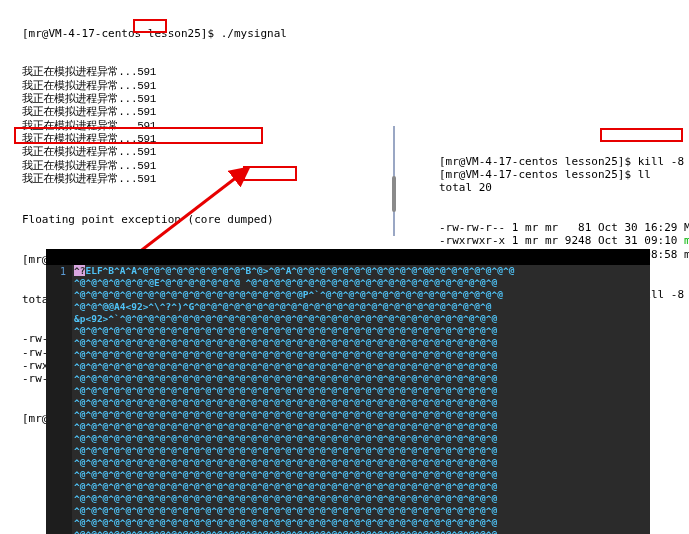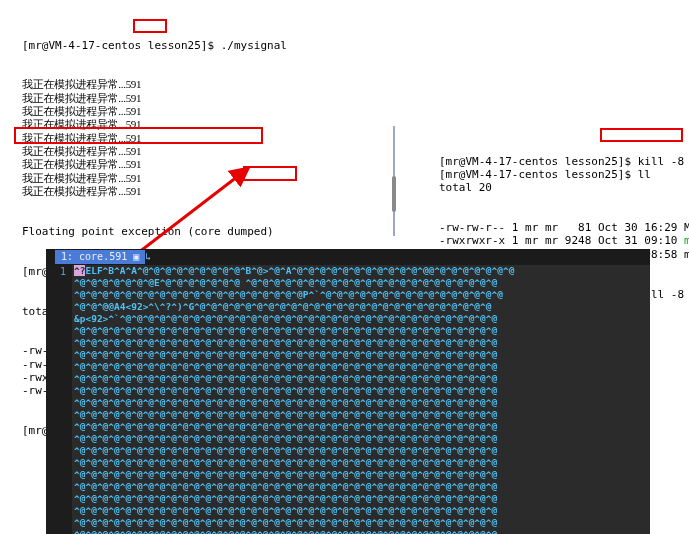--- a/index.html
+++ b/index.html
@@ -18,26 +18,26 @@
   
   #left-term {
     position: absolute;
     left: 0; top: 0;
     width: 390px; height: 236px;
     background: #ffffff;
     color: #000000;
     font-size: 11px;
     line-height: 13.3px;
     white-space: pre;
-    padding: 12px 0 0 22px;
+    padding: 0 0 0 22px;
     box-sizing: border-box;
   }
   .tline { white-space: pre; height: 13.3px; }
   .green { color: #00b400; }
-  .cn { font-family: Liberation Serif, serif; letter-spacing: -0.3px;}
+  .cn { font-family: Liberation Mono, monospace; letter-spacing: -0.3px;}
 
   
   #right-term {
     position: absolute;
     left: 399px; top: 126px;
     width: 290px; height: 110px;
     background: #ffffff;
     color: #000000;
     font-size: 11px;
     line-height: 13.3px;
@@ -171,24 +171,20 @@
 <svg id="red-arrow" viewBox="0 0 130 100">
   <defs>
     <marker id="ahead" markerWidth="7" markerHeight="7" refX="5" refY="3.5" orient="auto">
       <polygon points="0 0, 7 3.5, 0 7" fill="#e70000"></polygon>
     </marker>
   </defs>
   <line x1="6" y1="96" x2="118" y2="10" stroke="#e70000" stroke-width="3" marker-end="url(#ahead)"></line>
 </svg>
 
 <div id="binview">
-  <div id="bin-tabbar">
-    <div id="bin-tab">1: core.591 ▣</div>
-    <div id="bin-tab-arrow">↳</div>
-  </div>
   <div id="bin-body">
     <div id="bin-gutter">
       <div id="bin-lineno">1</div>
     </div>
     <div id="bin-content"><div class="hexrow"><span class="bin-hl-elf">^?</span><span>ELF^B^A^A^@^@^@^@^@^@^@^@^@^B^@&gt;^@^A^@^@^@^@^@^@^@^@^@^@^@^@@^@^@^@^@^@^@^@</span></div><div class="hexrow">^@^@^@^@^@^@^@E^@^@^@^@^@^@^@ ^@^@^@^@^@^@^@^@^@^@^@^@^@^@^@^@^@^@^@^@^@^@</div><div class="hexrow">^@^@^@^@^@^@^@^@^@^@^@^@^@^@^@^@^@^@^@^@P^`^@^@^@^@^@^@^@^@^@^@^@^@^@^@^@^@</div><div class="hexrow">^@^@^@@A4&lt;92&gt;^\^?^)^G^@^@^@^@^@^@^@^@^@^@^@^@^@^@^@^@^@^@^@^@^@^@^@^@^@^@</div><div class="hexrow">&amp;p&lt;92&gt;^`^@^@^@^@^@^@^@^@^@^@^@^@^@^@^@^@^@^@^@^@^@^@^@^@^@^@^@^@^@^@^@^@^@</div><div class="hexrow">^@^@^@^@^@^@^@^@^@^@^@^@^@^@^@^@^@^@^@^@^@^@^@^@^@^@^@^@^@^@^@^@^@^@^@^@^@</div><div class="hexrow">^@^@^@^@^@^@^@^@^@^@^@^@^@^@^@^@^@^@^@^@^@^@^@^@^@^@^@^@^@^@^@^@^@^@^@^@^@</div><div class="hexrow">^@^@^@^@^@^@^@^@^@^@^@^@^@^@^@^@^@^@^@^@^@^@^@^@^@^@^@^@^@^@^@^@^@^@^@^@^@</div><div class="hexrow">^@^@^@^@^@^@^@^@^@^@^@^@^@^@^@^@^@^@^@^@^@^@^@^@^@^@^@^@^@^@^@^@^@^@^@^@^@</div><div class="hexrow">^@^@^@^@^@^@^@^@^@^@^@^@^@^@^@^@^@^@^@^@^@^@^@^@^@^@^@^@^@^@^@^@^@^@^@^@^@</div><div class="hexrow">^@^@^@^@^@^@^@^@^@^@^@^@^@^@^@^@^@^@^@^@^@^@^@^@^@^@^@^@^@^@^@^@^@^@^@^@^@</div><div class="hexrow">^@^@^@^@^@^@^@^@^@^@^@^@^@^@^@^@^@^@^@^@^@^@^@^@^@^@^@^@^@^@^@^@^@^@^@^@^@</div><div class="hexrow">^@^@^@^@^@^@^@^@^@^@^@^@^@^@^@^@^@^@^@^@^@^@^@^@^@^@^@^@^@^@^@^@^@^@^@^@^@</div><div class="hexrow">^@^@^@^@^@^@^@^@^@^@^@^@^@^@^@^@^@^@^@^@^@^@^@^@^@^@^@^@^@^@^@^@^@^@^@^@^@</div><div class="hexrow">^@^@^@^@^@^@^@^@^@^@^@^@^@^@^@^@^@^@^@^@^@^@^@^@^@^@^@^@^@^@^@^@^@^@^@^@^@</div><div class="hexrow">^@^@^@^@^@^@^@^@^@^@^@^@^@^@^@^@^@^@^@^@^@^@^@^@^@^@^@^@^@^@^@^@^@^@^@^@^@</div><div class="hexrow">^@^@^@^@^@^@^@^@^@^@^@^@^@^@^@^@^@^@^@^@^@^@^@^@^@^@^@^@^@^@^@^@^@^@^@^@^@</div><div class="hexrow">^@^@^@^@^@^@^@^@^@^@^@^@^@^@^@^@^@^@^@^@^@^@^@^@^@^@^@^@^@^@^@^@^@^@^@^@^@</div><div class="hexrow">^@^@^@^@^@^@^@^@^@^@^@^@^@^@^@^@^@^@^@^@^@^@^@^@^@^@^@^@^@^@^@^@^@^@^@^@^@</div><div class="hexrow">^@^@^@^@^@^@^@^@^@^@^@^@^@^@^@^@^@^@^@^@^@^@^@^@^@^@^@^@^@^@^@^@^@^@^@^@^@</div><div class="hexrow">^@^@^@^@^@^@^@^@^@^@^@^@^@^@^@^@^@^@^@^@^@^@^@^@^@^@^@^@^@^@^@^@^@^@^@^@^@</div><div class="hexrow">^@^@^@^@^@^@^@^@^@^@^@^@^@^@^@^@^@^@^@^@^@^@^@^@^@^@^@^@^@^@^@^@^@^@^@^@^@</div><div class="hexrow">^@^@^@^@^@^@^@^@^@^@^@^@^@^@^@^@^@^@^@^@^@^@^@^@^@^@^@^@^@^@^@^@^@^@^@^@^@</div></div>
   </div>
 
 </div>
 
 </body></html>

